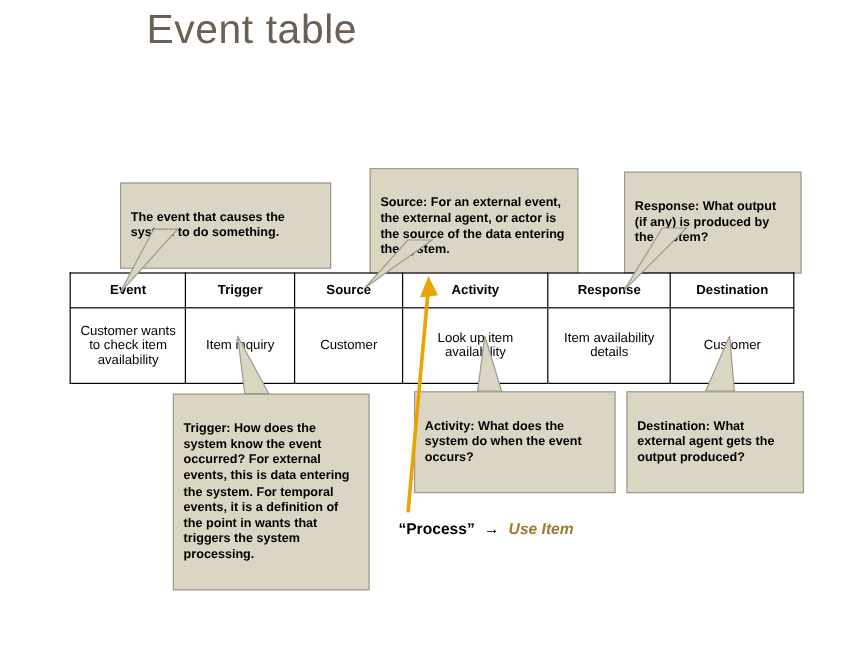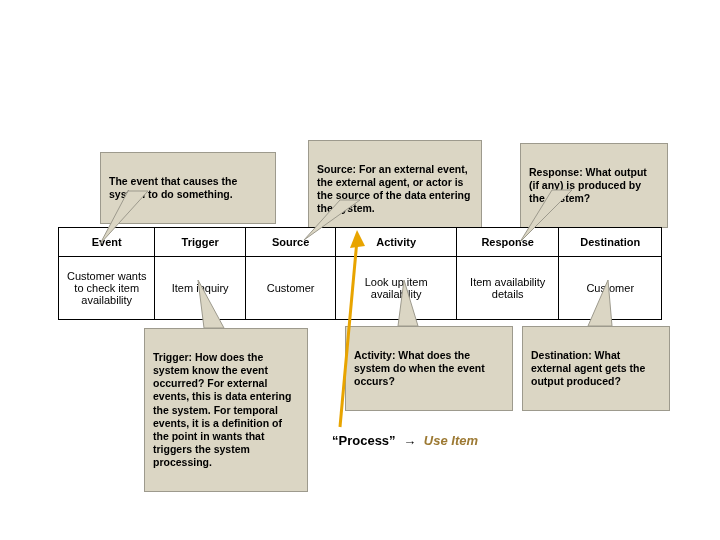--- a/index.html
+++ b/index.html
@@ -16,20 +16,21 @@
   svg.layer{position:absolute;left:0;top:0;width:720px;height:540px;pointer-events:none}
   
   .foot{position:absolute;left:332px;top:433px;font-size:13px;font-weight:700;color:#000}
   .foot .arrow{color:#000;margin:0 4px}
   .foot .uc{font-style:italic;color:#9d7a34}
 </style>
 </head>
 <body>
 <div class="slide">
 
+<div class="title">Event table</div>
 
 <div class="callout" style="left:100px;top:152px;width:176px">The event that causes the system to do something.</div>
 <div class="callout" style="left:308px;top:140px;width:174px">Source: For an external event, the external agent, or actor is the source of the data entering the system.</div>
 <div class="callout" style="left:520px;top:143px;width:148px">Response: What output (if any) is produced by the system?</div>
 
 <div class="callout" style="left:144px;top:328px;width:164px">Trigger: How does the system know the event occurred? For external events, this is data entering the system. For temporal events, it is a definition of the point in wants that triggers the system processing.</div>
 <div class="callout" style="left:345px;top:326px;width:168px">Activity: What does the system do when the event occurs?</div>
 <div class="callout" style="left:522px;top:326px;width:148px">Destination: What external agent gets the output produced?</div>
 
 <table class="etable">

